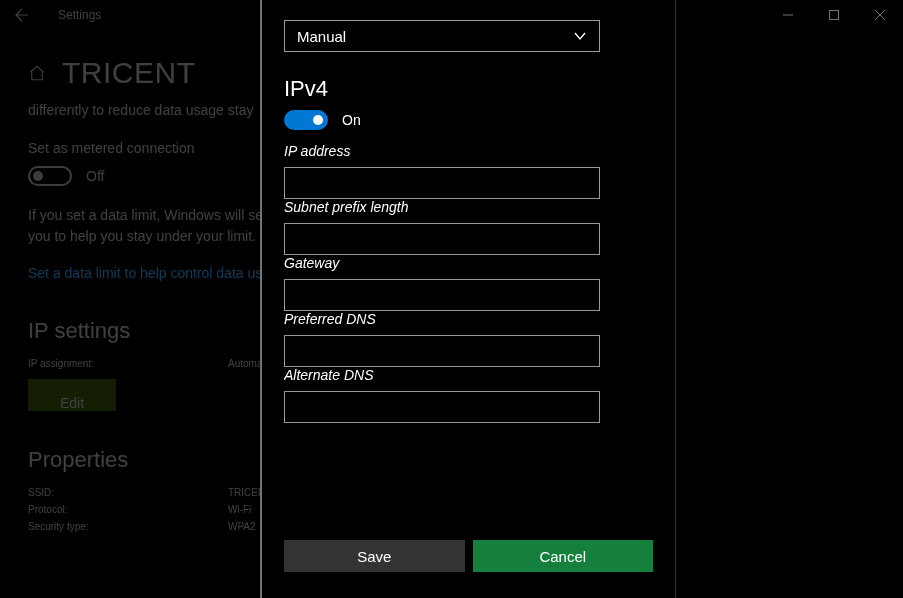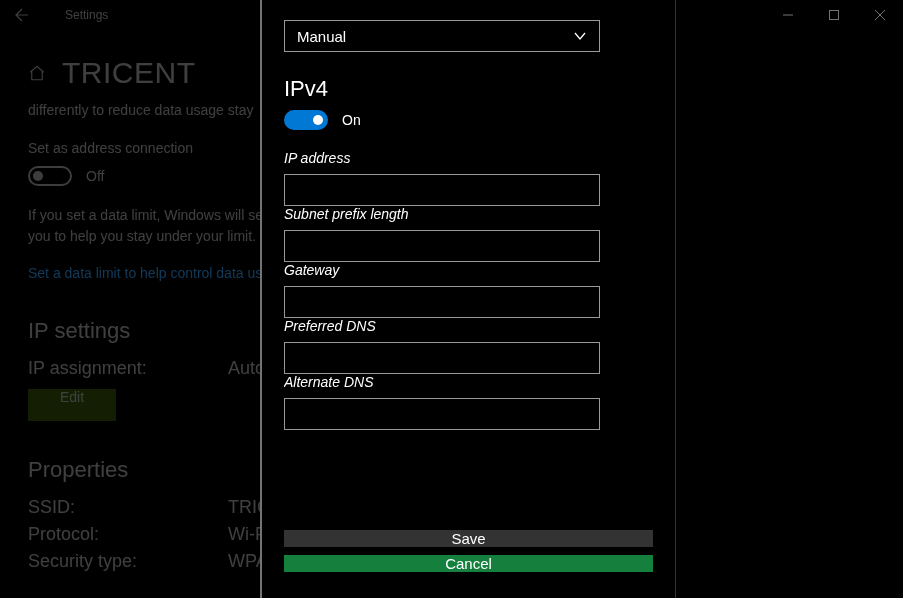--- a/index.html
+++ b/index.html
@@ -1,21 +1,21 @@
 <!DOCTYPE html>
 <html><head>
 <meta charset="utf-8">
 <style>
   * { box-sizing: border-box; margin: 0; padding: 0; font-family: "Segoe UI", Arial, sans-serif; }
   html, body { width: 903px; height: 598px; background: #000; color: #fff; overflow: hidden; }
   .window { position: relative; width: 903px; height: 598px; }
 
   
   .titlebar { position: absolute; top: 0; left: 0; right: 0; height: 30px; display: flex; align-items: center; justify-content: space-between; padding-left: 6px; }
-  .titlebar-left { display: flex; align-items: center; gap: 31px; }
+  .titlebar-left { display: flex; align-items: center; gap: 24px; }
   .back-btn { width: 28px; height: 28px; display: flex; align-items: center; justify-content: center; opacity: 0.55; }
   .back-btn svg { width: 16px; height: 16px; }
   .titlebar-title { font-size: 12px; opacity: 0.55; }
   .win-controls { display: flex; height: 30px; }
   .win-btn { width: 46px; height: 100%; display: flex; align-items: center; justify-content: center; }
   .win-btn svg { width: 10px; height: 10px; stroke: #fff; }
 
   
   .page { position: absolute; top: 30px; left: 0; right: 0; bottom: 0; padding: 20px 28px 0 28px; overflow: hidden; }
   .page .dim { opacity: 0.55; }
@@ -32,39 +32,39 @@
   .toggle { width: 44px; height: 20px; border: 2px solid #888; border-radius: 20px; position: relative; }
   .toggle .knob { width: 10px; height: 10px; border-radius: 50%; background: #888; position: absolute; top: 3px; left: 3px; }
   .toggle.on { background: #0078d4; border-color: #0078d4; }
   .toggle.on .knob { left: auto; right: 3px; background: #fff; }
   .toggle-label { font-size: 14px; }
 
   .link { color: #2a7fc4; font-size: 14px; }
 
   .section-title { font-size: 22px; font-weight: 300; margin-top: 36px; margin-bottom: 14px; }
 
-  .kv { display: flex; font-size: 18px; margin-top: 6px; }
+  .kv { display: flex; font-size: 10px; margin-top: 6px; }
   .kv .k { width: 200px; }
 
-  .edit-btn { margin-top: 10px; width: 88px; height: 32px; background: #4d7c0f; display:flex; align-items:flex-start; justify-content:center; font-size:14px; }
+  .edit-btn { margin-top: 10px; width: 88px; height: 32px; background: #4d7c0f; display:flex; align-items:flex-end; justify-content:center; font-size:14px; }
 
   
   .overlay { position: absolute; inset: 0; background: rgba(0,0,0,0.55); }
   .dialog { position: absolute; top: 0; left: 260px; width: 416px; height: 598px; background: #000; border-left: 2px solid #737373; border-right: 1px solid #1a3a52; padding: 20px 22px 0 22px; }
   .dialog-inner { height: 520px; overflow: hidden; }
 
   .dropdown { width: 316px; height: 32px; border: 1px solid #999; display: flex; align-items: center; justify-content: space-between; padding: 0 12px; font-size: 15px; margin-bottom: 24px; }
   .dropdown .chev { width: 14px; height: 14px; }
 
   .dlg-section { font-size: 22px; font-weight: 400; margin-bottom: 8px; }
 
   .dlg-label { font-size: 14px; margin-bottom: 8px; font-style: italic; }
   .dlg-input { width: 316px; height: 32px; border: 1px solid #999; background: transparent; color: #fff; padding: 0 10px; font-size: 15px; }
 
-  .dlg-footer { position: absolute; left: 0; right: 0; bottom: 18px; display: flex; gap: 8px; padding: 8px 22px; flex-direction: column; }
+  .dlg-footer { position: absolute; left: 0; right: 0; bottom: 18px; display: flex; gap: 8px; padding: 8px 22px; }
   .dlg-btn { flex: 1; height: 32px; background: #333; display:flex; align-items:center; justify-content:center; font-size:15px; }
   .dlg-btn.secondary { background: #15803d; }
 
 </style>
 </head>
 <body>
 
 <div class="window">
 
   <div class="titlebar">
@@ -99,21 +99,21 @@
   <div class="page">
     <div class="page-header">
       <svg class="home-icon" viewBox="0 0 24 24">
           <path d="M3 11 L12 3 L21 11 M5 10 V21 H19 V10" stroke="#fff" stroke-width="1.5" fill="none"></path>
         </svg>
       <div class="page-title dim">TRICENT</div>
     </div>
 
     <div class="body-text dim">differently to reduce data usage stay</div>
 
-    <div class="subheading dim">Set as address connection</div>
+    <div class="subheading dim">Set as metered connection</div>
     <div class="toggle-row">
       <div class="toggle">
           <div class="knob"></div>
         </div>
       <div class="toggle-label dim">Off</div>
     </div>
 
     <div class="body-text dim">If you set a data limit, Windows will set the metered connection setting for you to help you stay under your limit.</div>
 
     <div style="margin-top:18px;">
@@ -149,21 +149,21 @@
   <div class="dialog">
     <div class="dialog-inner">
       <div class="dropdown">
         <span>Manual</span>
         <svg class="chev" viewBox="0 0 14 14">
             <path d="M2 4 L7 10 L12 4" stroke="#fff" stroke-width="1.3" fill="none"></path>
           </svg>
       </div>
 
       <div class="dlg-section">IPv4</div>
-      <div class="toggle-row" style="margin-bottom:20px;">
+      <div class="toggle-row" style="margin-bottom:13px;">
         <div class="toggle on">
             <div class="knob"></div>
           </div>
         <div class="toggle-label">On</div>
       </div>
 
       <div class="dlg-label">IP address</div>
       <input class="dlg-input" value="" style="">
 
       <div class="dlg-label">Subnet prefix length</div>

